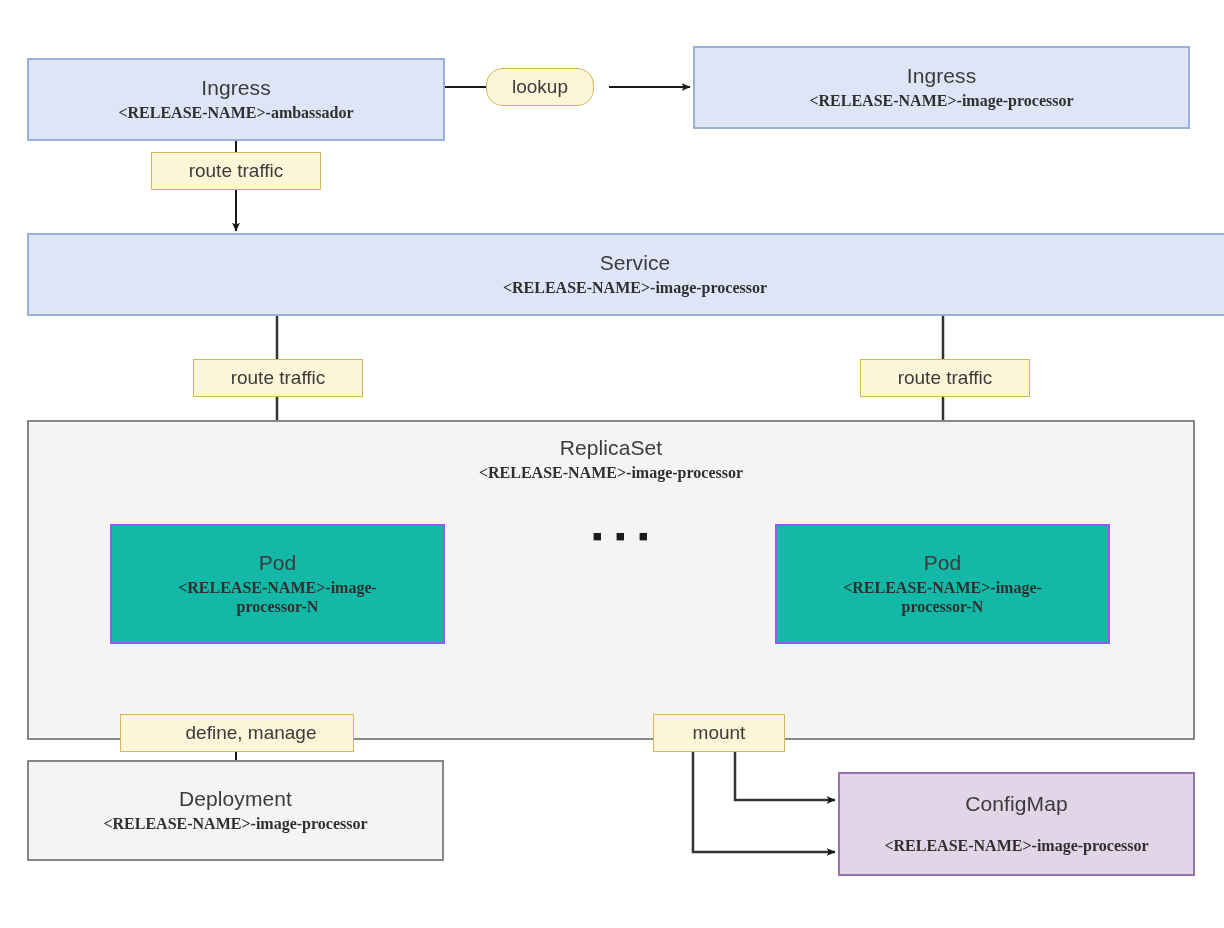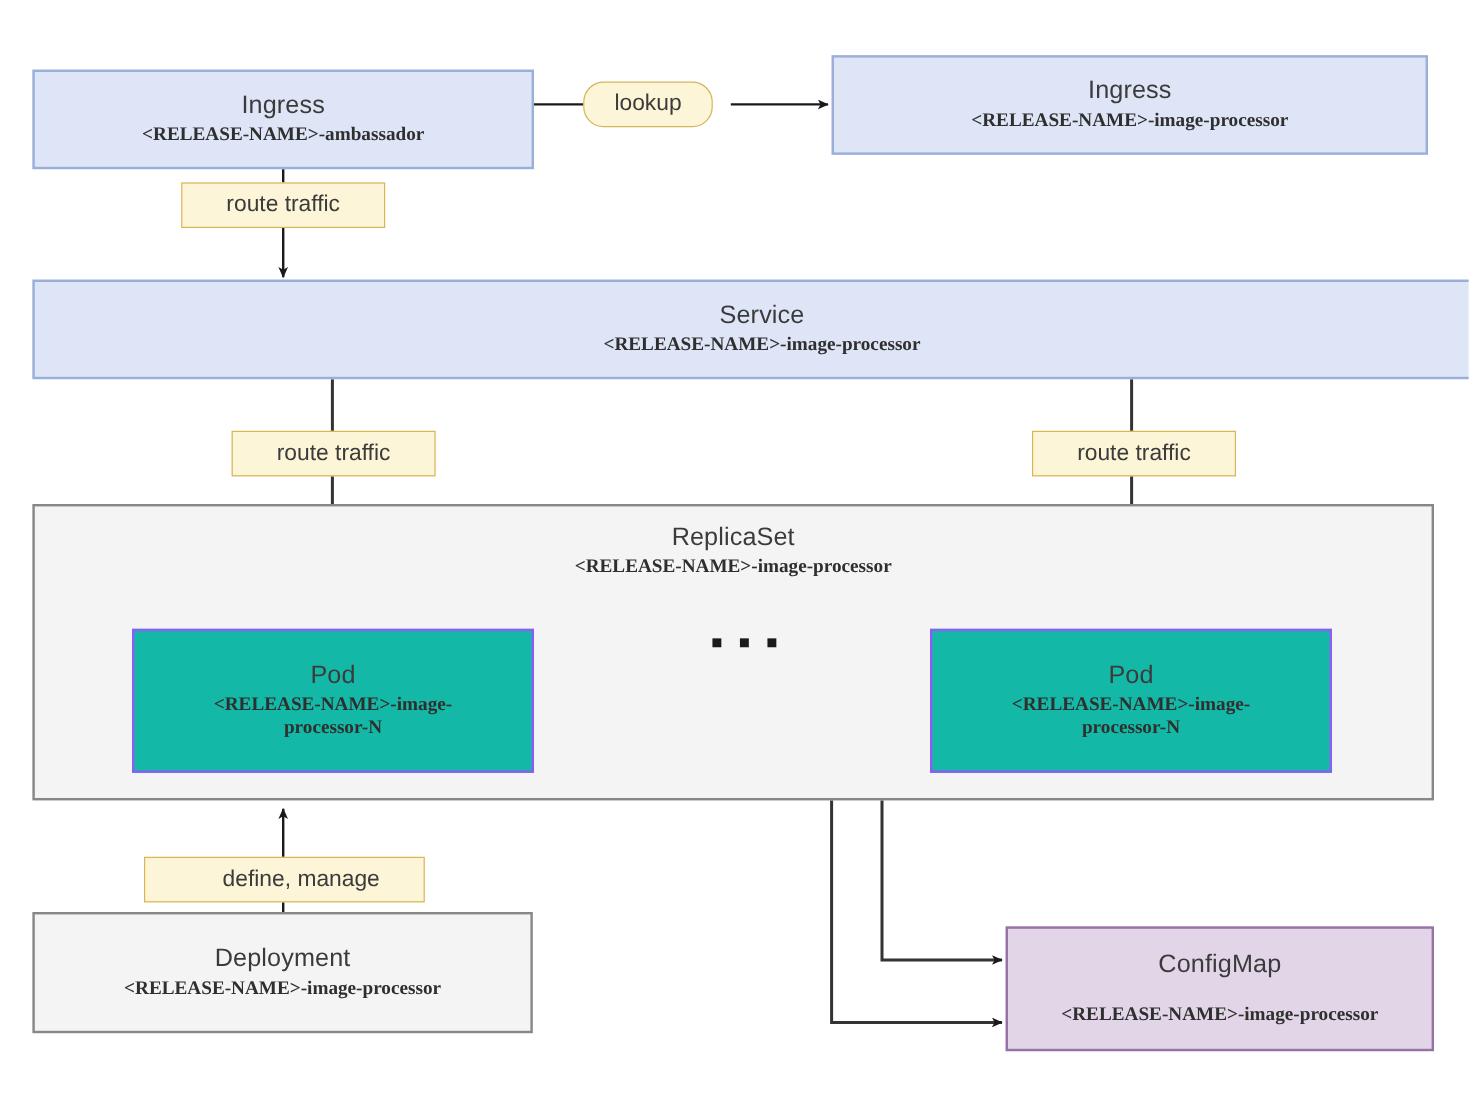--- a/index.html
+++ b/index.html
@@ -131,21 +131,21 @@
   <div class="node blue-node" style="left:693px; top:46px; width:497px; height:83px;">
     <div class="title">Ingress</div>
     <div class="subtitle">&lt;RELEASE-NAME&gt;-image-processor</div>
   </div>
 
   <div class="node blue-node" style="left:27px; top:233px; width:1216px; height:83px;">
     <div class="title">Service</div>
     <div class="subtitle">&lt;RELEASE-NAME&gt;-image-processor</div>
   </div>
 
-  <div class="node group-node" style="left:27px; top:420px; width:1168px; height:247px;">
+  <div class="node group-node" style="left:27px; top:420px; width:1168px; height:320px;">
     <div class="title">ReplicaSet</div>
     <div class="subtitle">&lt;RELEASE-NAME&gt;-image-processor</div>
   </div>
 
   <div class="ellipsis" style="left:592px; top:521px;">▪ ▪ ▪</div>
 
   <div class="node pod-node" style="left:110px; top:524px; width:335px; height:120px;">
     <div class="title">Pod</div>
     <div class="subtitle" style="max-width:262px;">&lt;RELEASE-NAME&gt;-image-processor-N</div>
   </div>
@@ -168,14 +168,15 @@
   <div class="edge-label" style="left:486px; top:68px; width:108px; height:38px;border-radius:17px;">lookup</div>
 
   <div class="edge-label" style="left:151px; top:152px; width:170px; height:38px;">route traffic</div>
 
   <div class="edge-label" style="left:193px; top:359px; width:170px; height:38px;">route traffic</div>
 
   <div class="edge-label" style="left:860px; top:359px; width:170px; height:38px;">route traffic</div>
 
   <div class="edge-label" style="left:120px; top:714px; width:234px; height:38px;padding-left:28px;">define, manage</div>
 
+  <div class="edge-label" style="left:653px; top:714px; width:132px; height:38px;">mount</div>
 
 </div>
 
 </body></html>

